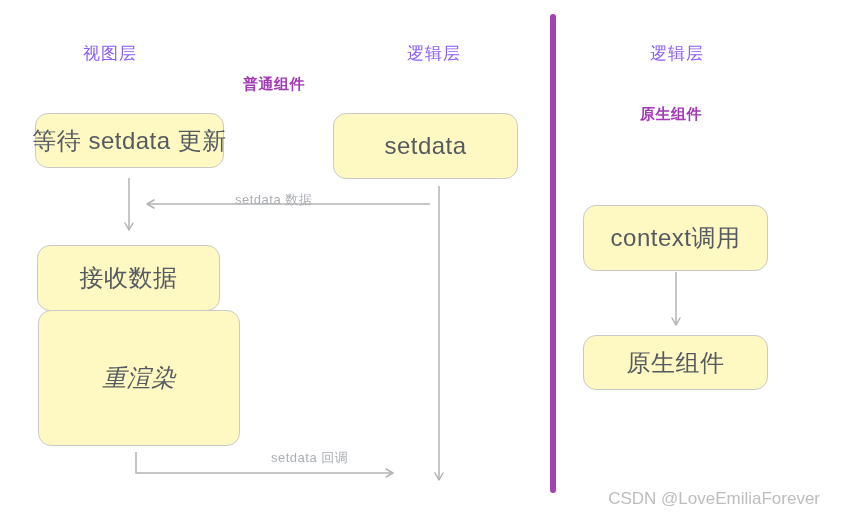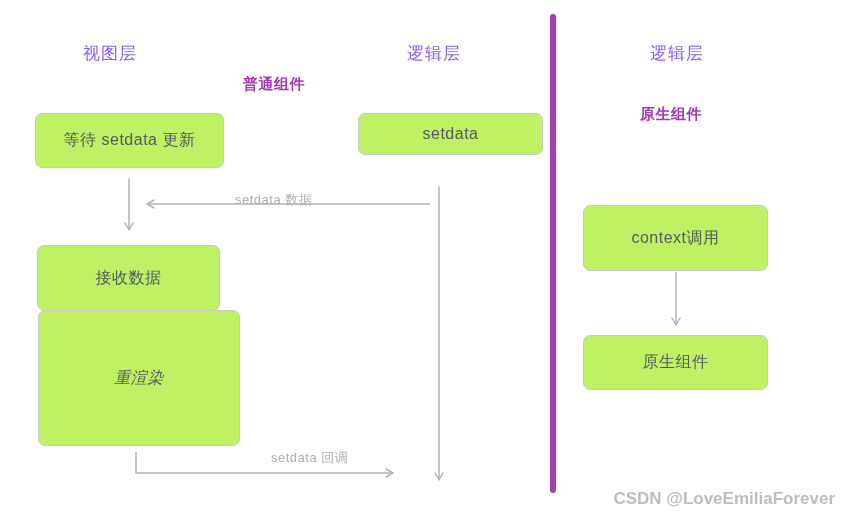--- a/index.html
+++ b/index.html
@@ -18,27 +18,27 @@
     white-space: nowrap;
   }
   .section-title {
     font-size: 15px;
     font-weight: 700;
     color: #a338b8;
     letter-spacing: 0.5px;
     white-space: nowrap;
   }
   .dbox {
-    background: #bef264;
+    background: #fef9c3;
     border: 1px solid #c9c9c9;
-    border-radius: 7px;
+    border-radius: 13px;
     display: flex;
     align-items: center;
     justify-content: center;
-    font-size: 16px;
+    font-size: 24px;
     color: #555a60;
     letter-spacing: 0.5px;
     box-sizing: border-box;
     white-space: nowrap;
   }
   .edge-label {
     font-size: 13px;
     color: #aaaeb3;
     letter-spacing: 0.5px;
     white-space: nowrap;
@@ -78,27 +78,27 @@
   <polyline points="136,452 136,473 393,473" fill="none" stroke="#b3b3b3" stroke-width="1.5" marker-end="url(#arrowhead)"></polyline>
 
   <line x1="676" y1="272" x2="676" y2="325" stroke="#b3b3b3" stroke-width="1.5" marker-end="url(#arrowhead)"></line>
 </svg>
 
 <div class="abs header" style="left:83px; top:42px;">视图层</div>
 <div class="abs header" style="left:407px; top:42px;">逻辑层</div>
 <div class="abs section-title" style="left:243px; top:67px;margin-top:8px;">普通组件</div>
 
 <div class="abs dbox" style="left:35px; top:113px; width:189px; height:55px;">等待 setdata 更新</div>
-<div class="abs dbox" style="left:358px; top:113px; width:185px; height:42px;">setdata</div>
+<div class="abs dbox" style="left:333px; top:113px; width:185px; height:66px;">setdata</div>
 <div class="abs dbox" style="left:37px; top:245px; width:183px; height:66px;">接收数据</div>
 <div class="abs dbox" style="left:38px; top:310px; width:202px; height:136px;font-style:italic;">重渲染</div>
 
 <div class="abs edge-label" style="left:235px; top:181px;margin-top:10px;">setdata 数据</div>
 <div class="abs edge-label" style="left:243px; top:449px;margin-left:28px;">setdata 回调</div>
 
 <div class="abs divider" style="left:550px; top:14px; width:6px; height:479px;"></div>
 
 <div class="abs header" style="left:650px; top:42px;">逻辑层</div>
 <div class="abs section-title" style="left:640px; top:105px;">原生组件</div>
 <div class="abs dbox" style="left:583px; top:205px; width:185px; height:66px;">context调用</div>
 <div class="abs dbox" style="left:583px; top:335px; width:185px; height:55px;">原生组件</div>
 
-<div class="abs watermark" style="right:10px; top:489px;font-weight:bold;">CSDN @LoveEmiliaForever</div>
+<div class="abs watermark" style="right:25px; top:489px;">CSDN @LoveEmiliaForever</div>
 
 </body></html>

